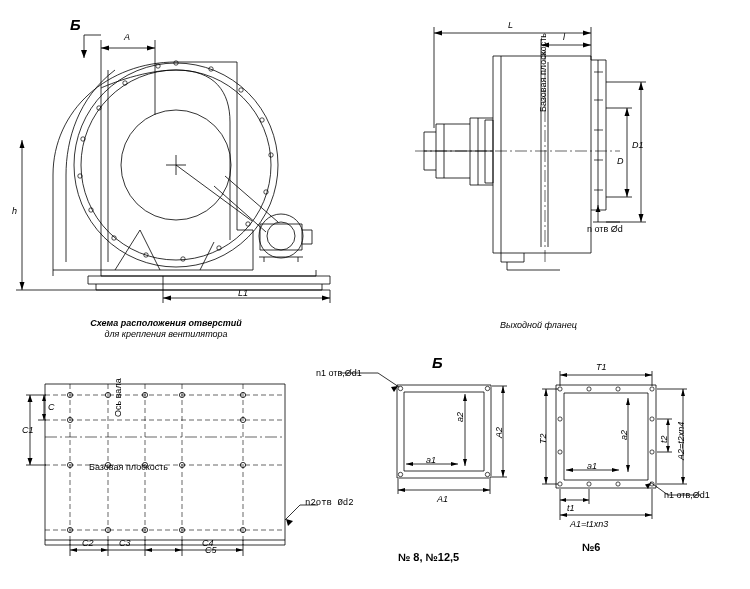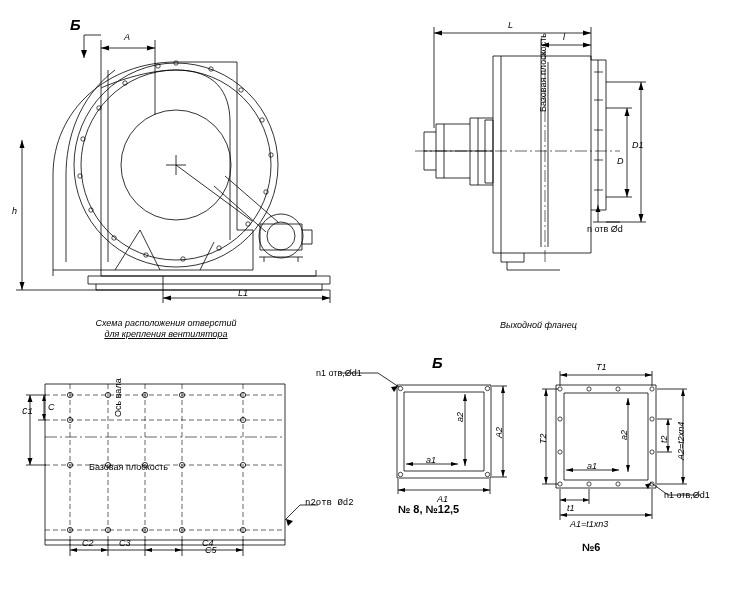--- a/index.html
+++ b/index.html
@@ -324,36 +324,36 @@
     <line x1="668" y1="495" x2="700" y2="495"></line>
     <path d="M651 483 l-6 1.5 l3 4.5 z" fill="#000" stroke="none"></path>
   </g>
 </svg>
 
 <div class="lbl big" style="left:70px;top:20px;">Б</div>
 <div class="lbl it" style="left:124px;top:32px;">A</div>
 <div class="lbl it" style="left:12px;top:206px;">h</div>
 <div class="lbl it" style="left:238px;top:288px;">L1</div>
 
-<div class="lbl c it" style="left:86px;top:318px;width:160px;">Схема расположения отверстий</div>
-<div class="lbl c it" style="left:86px;top:329px;width:160px;text-decoration:underline;">для крепления вентилятора</div>
+<div class="lbl c it" style="left:86px;top:318px;width:160px;font-weight:bold;">Схема расположения отверстий</div>
+<div class="lbl c it" style="left:86px;top:329px;width:160px;">для крепления вентилятора</div>
 
 <div class="lbl it" style="left:508px;top:20px;">L</div>
 <div class="lbl it" style="left:563px;top:32px;">l</div>
 <div class="lbl it" style="left:617px;top:156px;">D</div>
 <div class="lbl it" style="left:632px;top:140px;">D1</div>
 <div class="lbl" style="left:538px;top:112px;">
   <span class="rotm" style="display:inline-block;">Базовая плоскость</span>
 </div>
 <div class="lbl" style="left:587px;top:224px;">n отв Ød</div>
 <div class="lbl it" style="left:485px;top:320px;"></div>
 
 <div class="lbl it" style="left:500px;top:320px;">Выходной фланец</div>
 
-<div class="lbl it" style="left:22px;top:407px;font-family:Liberation Mono, monospace;">C1</div>
+<div class="lbl it" style="left:22px;top:425px;">C1</div>
 <div class="lbl it" style="left:48px;top:402px;">C</div>
 <div class="lbl it" style="left:82px;top:538px;">C2</div>
 <div class="lbl it" style="left:119px;top:538px;">C3</div>
 <div class="lbl it" style="left:156px;top:538px;margin-left:46px;">C4</div>
 <div class="lbl it" style="left:205px;top:538px;margin-top:7px;">C5</div>
 <div class="lbl" style="left:113px;top:417px;">
   <span class="rotm" style="display:inline-block;">Ось вала</span>
 </div>
 <div class="lbl" style="left:89px;top:462px;">Базовая плоскость</div>
 <div class="lbl" style="left:305px;top:498px;font-family:Liberation Mono, monospace;">n2отв Ød2</div>
@@ -361,21 +361,21 @@
 <div class="lbl big" style="left:432px;top:358px;">Б</div>
 <div class="lbl" style="left:316px;top:368px;">n1 отв,Ød1</div>
 <div class="lbl it" style="left:426px;top:455px;">a1</div>
 <div class="lbl it" style="left:455px;top:422px;">
   <span class="rotm" style="display:inline-block;">a2</span>
 </div>
 <div class="lbl it" style="left:437px;top:494px;">A1</div>
 <div class="lbl it" style="left:494px;top:438px;">
   <span class="rotm" style="display:inline-block;">A2</span>
 </div>
-<div class="lbl mid" style="left:398px;top:504px;text-align:right;">№ 8, №12,5</div>
+<div class="lbl mid" style="left:398px;top:552px;text-align:right;">№ 8, №12,5</div>
 
 <div class="lbl it" style="left:596px;top:362px;">T1</div>
 <div class="lbl it" style="left:538px;top:444px;">
   <span class="rotm" style="display:inline-block;">T2</span>
 </div>
 <div class="lbl it" style="left:587px;top:461px;">a1</div>
 <div class="lbl it" style="left:619px;top:440px;">
   <span class="rotm" style="display:inline-block;">a2</span>
 </div>
 <div class="lbl it" style="left:567px;top:503px;">t1</div>

